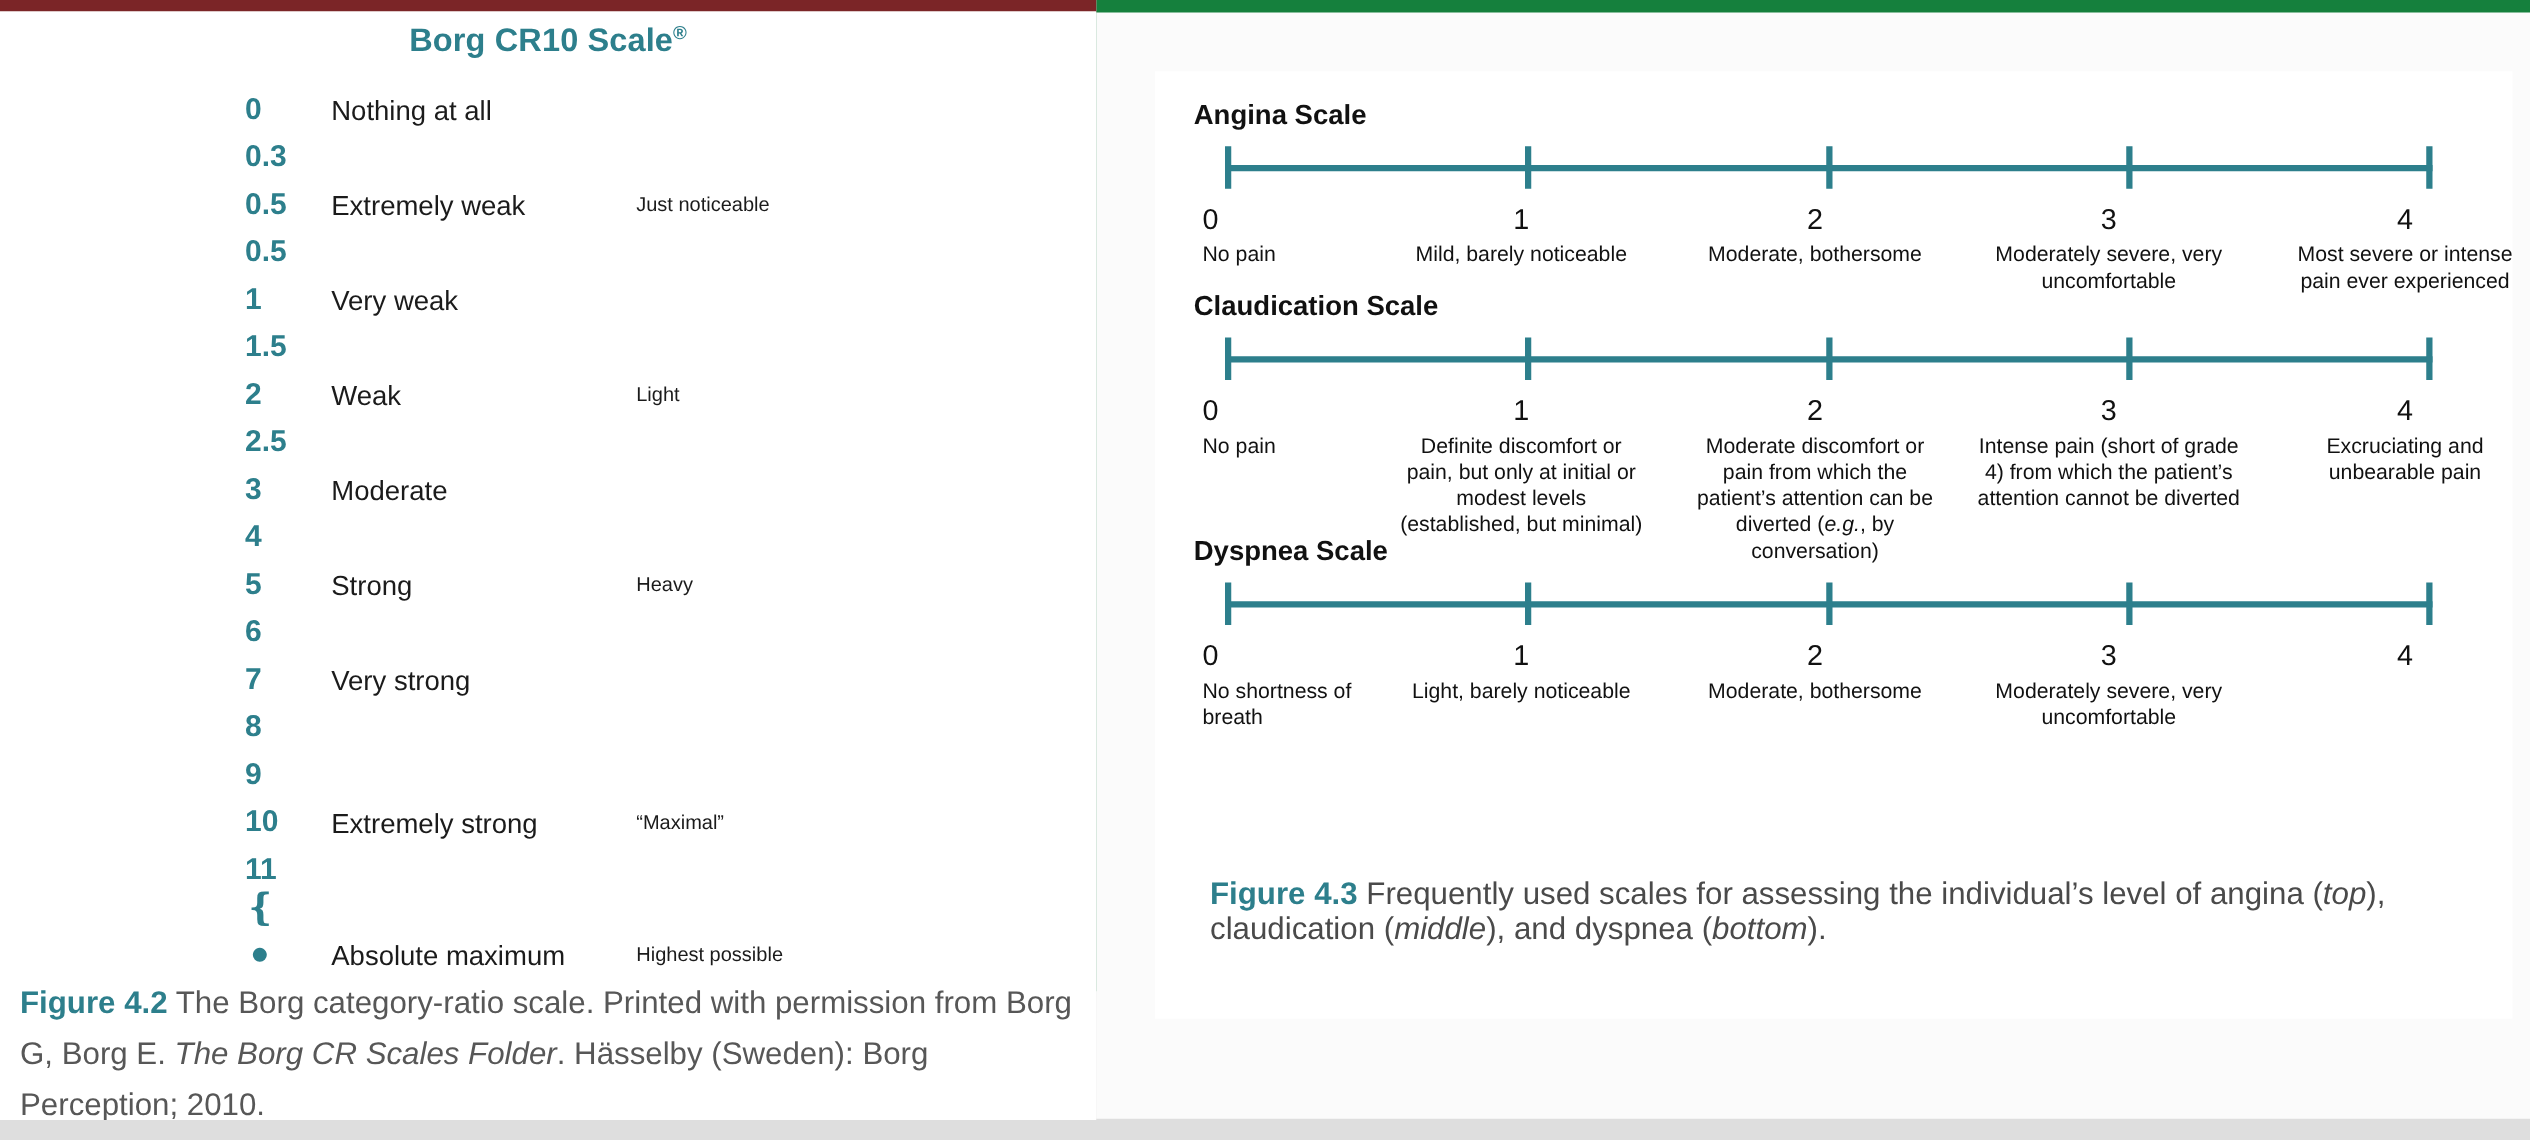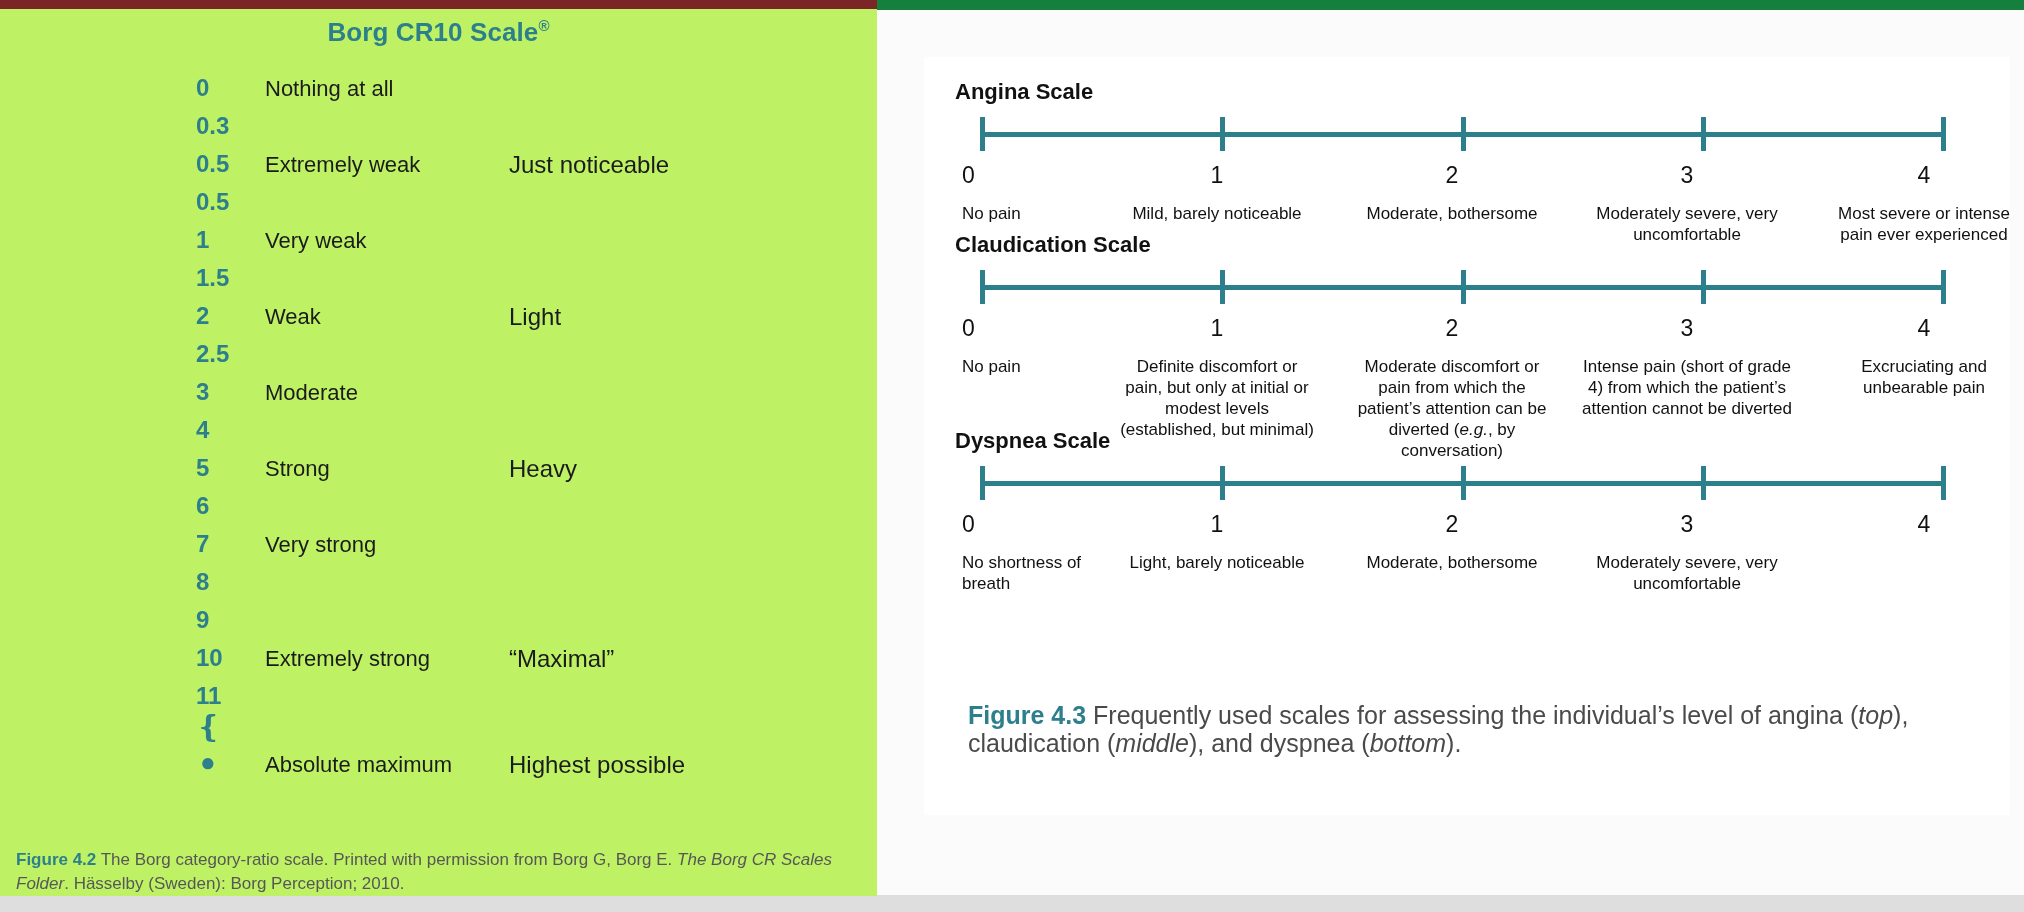--- a/index.html
+++ b/index.html
@@ -11,21 +11,21 @@
     position:relative;
   }
   
   #top-red-bar{
     position:absolute;left:0;top:0;width:2024px;height:10px;
     background:#7b2527;
   }
   
   #left-panel{
     position:absolute;left:0;top:0;width:877px;height:896px;
-    background:#bef264;
+    background:#ffffff;
     z-index:5;
     overflow:hidden;
   }
   #left-panel .panel-red{
     position:absolute;left:0;top:0;width:877px;height:9px;background:#7b2527;
   }
   #borg-title{
     position:absolute;left:0;top:17px;width:877px;
     text-align:center;
     font-size:26px;font-weight:bold;color:#2d7f8c;
@@ -42,33 +42,33 @@
     position:absolute;left:196px;top:0;
     font-size:24px;font-weight:bold;color:#2d7f8c;
     line-height:28px;
   }
   .borg-lab1{
     position:absolute;left:265px;top:1px;
     font-size:22px;color:#1b1b1b;line-height:28px;
   }
   .borg-lab2{
     position:absolute;left:509px;top:1px;
-    font-size:24px;color:#1b1b1b;line-height:28px;
+    font-size:16px;color:#1b1b1b;line-height:28px;
   }
   .borg-num.brace{
     font-size:30px;font-weight:normal;line-height:22px;top:-4px;
     font-family:"DejaVu Sans", sans-serif;
   }
   .borg-num.dot{
     font-size:26px;line-height:20px;top:2px;left:200px;
   }
   .borg-row.short{height:30px;}
   #fig42-caption{
-    position:absolute;left:16px;top:848px;width:845px;
-    font-size:17px;line-height:24px;color:#575757;
+    position:absolute;left:16px;top:782px;width:845px;
+    font-size:25px;line-height:41px;color:#575757;
   }
   #fig42-caption .figlabel{color:#2d7f8c;font-weight:bold;}
   #fig42-caption .ital{font-style:italic;}
 
   
   #right-area{
     position:absolute;left:877px;top:0;width:1147px;height:793px;
     background:#15803d;
   }
   #right-bg{
@@ -97,21 +97,21 @@
   .ticklabels{
     position:absolute;left:0;top:0;width:1086px;height:1px;
   }
   .tcell{
     position:absolute;text-align:center;
   }
   .tnum{
     font-size:23px;color:#111;line-height:28px;
   }
   .tdesc{
-    font-size:17px;color:#111;line-height:21px;margin-top:14px;
+    font-size:17px;color:#111;line-height:21px;margin-top:4px;
   }
   .tcell.left-align{text-align:left;}
   .tdesc .ital{font-style:italic;}
   #fig43-caption{
     position:absolute;left:44px;top:644px;width:1030px;
     font-size:25px;line-height:28px;color:#4a4a4a;
   }
   #fig43-caption .figlabel{color:#2d7f8c;font-weight:bold;}
   #fig43-caption .ital{font-style:italic;}
 </style>

